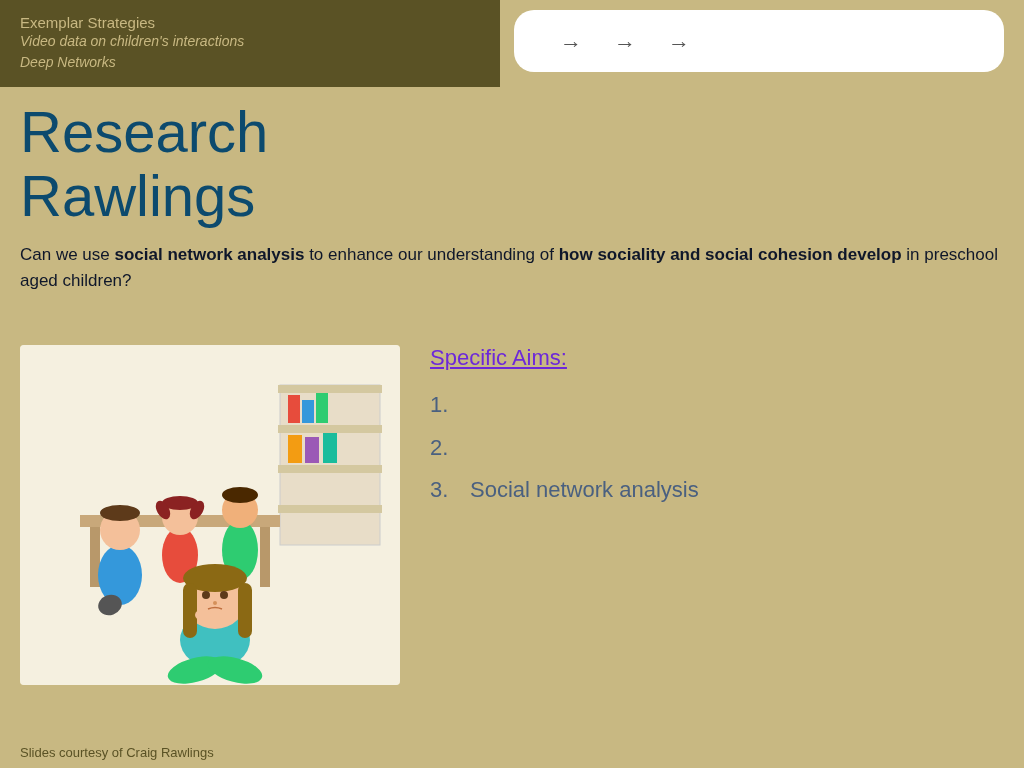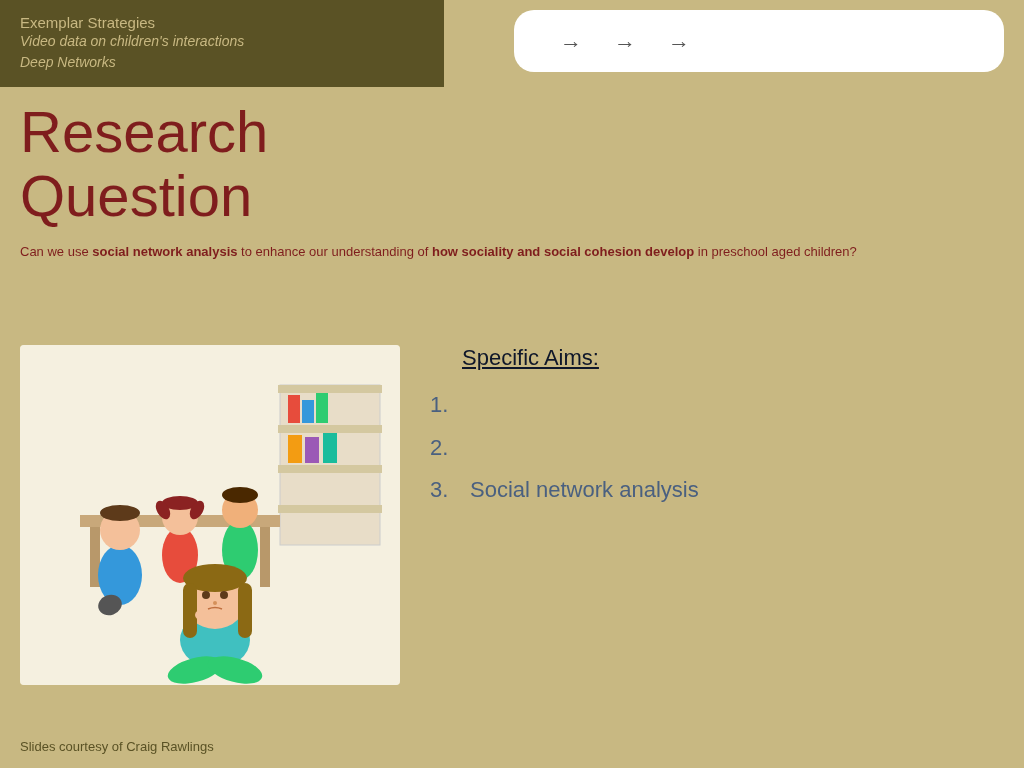--- a/index.html
+++ b/index.html
@@ -11,21 +11,21 @@
       font-family: 'Segoe UI', Arial, sans-serif;
       position: relative;
       overflow: hidden;
     }
 
     
     .top-header {
       position: absolute;
       top: 0;
       left: 0;
-      width: 444px;
+      width: 500px;
       background-color: #5a5225;
       padding: 14px 20px 14px 20px;
       color: #c8b882;
     }
 
     .top-header .exemplar-title {
       font-size: 15px;
       font-weight: normal;
       color: #c8b882;
     }
@@ -55,33 +55,33 @@
       font-size: 22px;
       color: #555;
     }
 
     
     .research-heading {
       position: absolute;
       top: 100px;
       left: 20px;
       font-size: 58px;
-      color: #7f1d1d;
+      color: #0c4a6e;
       font-weight: 300;
       line-height: 1.1;
     }
 
     
     .question-text {
       position: absolute;
       top: 242px;
       left: 20px;
       right: 20px;
-      font-size: 13px;
-      color: #7f1d1d;
+      font-size: 17px;
+      color: #0f172a;
       line-height: 1.5;
     }
 
     .question-text .bold {
       font-weight: bold;
     }
 
     
     .children-image {
       position: absolute;
@@ -106,24 +106,23 @@
     
     .aims-section {
       position: absolute;
       top: 345px;
       left: 430px;
       right: 20px;
     }
 
     .aims-title {
       font-size: 22px;
-      color: #0f172a;
+      color: #6d28d9;
       text-decoration: underline;
       margin-bottom: 20px;
-      margin-left: 32px;
     }
 
     .aims-list {
       list-style: none;
       padding: 0;
     }
 
     .aims-list li {
       font-size: 22px;
       color: #4a6080;
@@ -135,21 +134,21 @@
 
     .aims-list li .num {
       font-size: 22px;
       color: #4a6080;
       min-width: 28px;
     }
 
     
     .footer {
       position: absolute;
-      bottom: 14px;
+      bottom: 8px;
       left: 20px;
       font-size: 13px;
       color: #5a5225;
     }
 
     
   </style>
 </head>
 <body>
 
@@ -198,21 +197,21 @@
       <line x1="35" y1="27" x2="10" y2="10"></line>
       <line x1="35" y1="27" x2="60" y2="10"></line>
       <line x1="35" y1="27" x2="10" y2="45"></line>
       <line x1="35" y1="27" x2="60" y2="45"></line>
     </svg>
   </div>
 </div>
 
 <div class="research-heading">
   <div>Research</div>
-  <div>Question</div>
+  <div>Rawlings</div>
 </div>
 
 <div class="question-text">
   <span>Can we use </span><span class="bold">social network analysis</span><span> to enhance our understanding of </span><span class="bold">how sociality and social cohesion develop</span><span> in preschool aged children?</span>
 </div>
 
 <div class="children-image">
   <svg viewBox="0 0 380 340" xmlns="http://www.w3.org/2000/svg">
 
     <rect width="380" height="340" fill="#f5f0e0"></rect>

